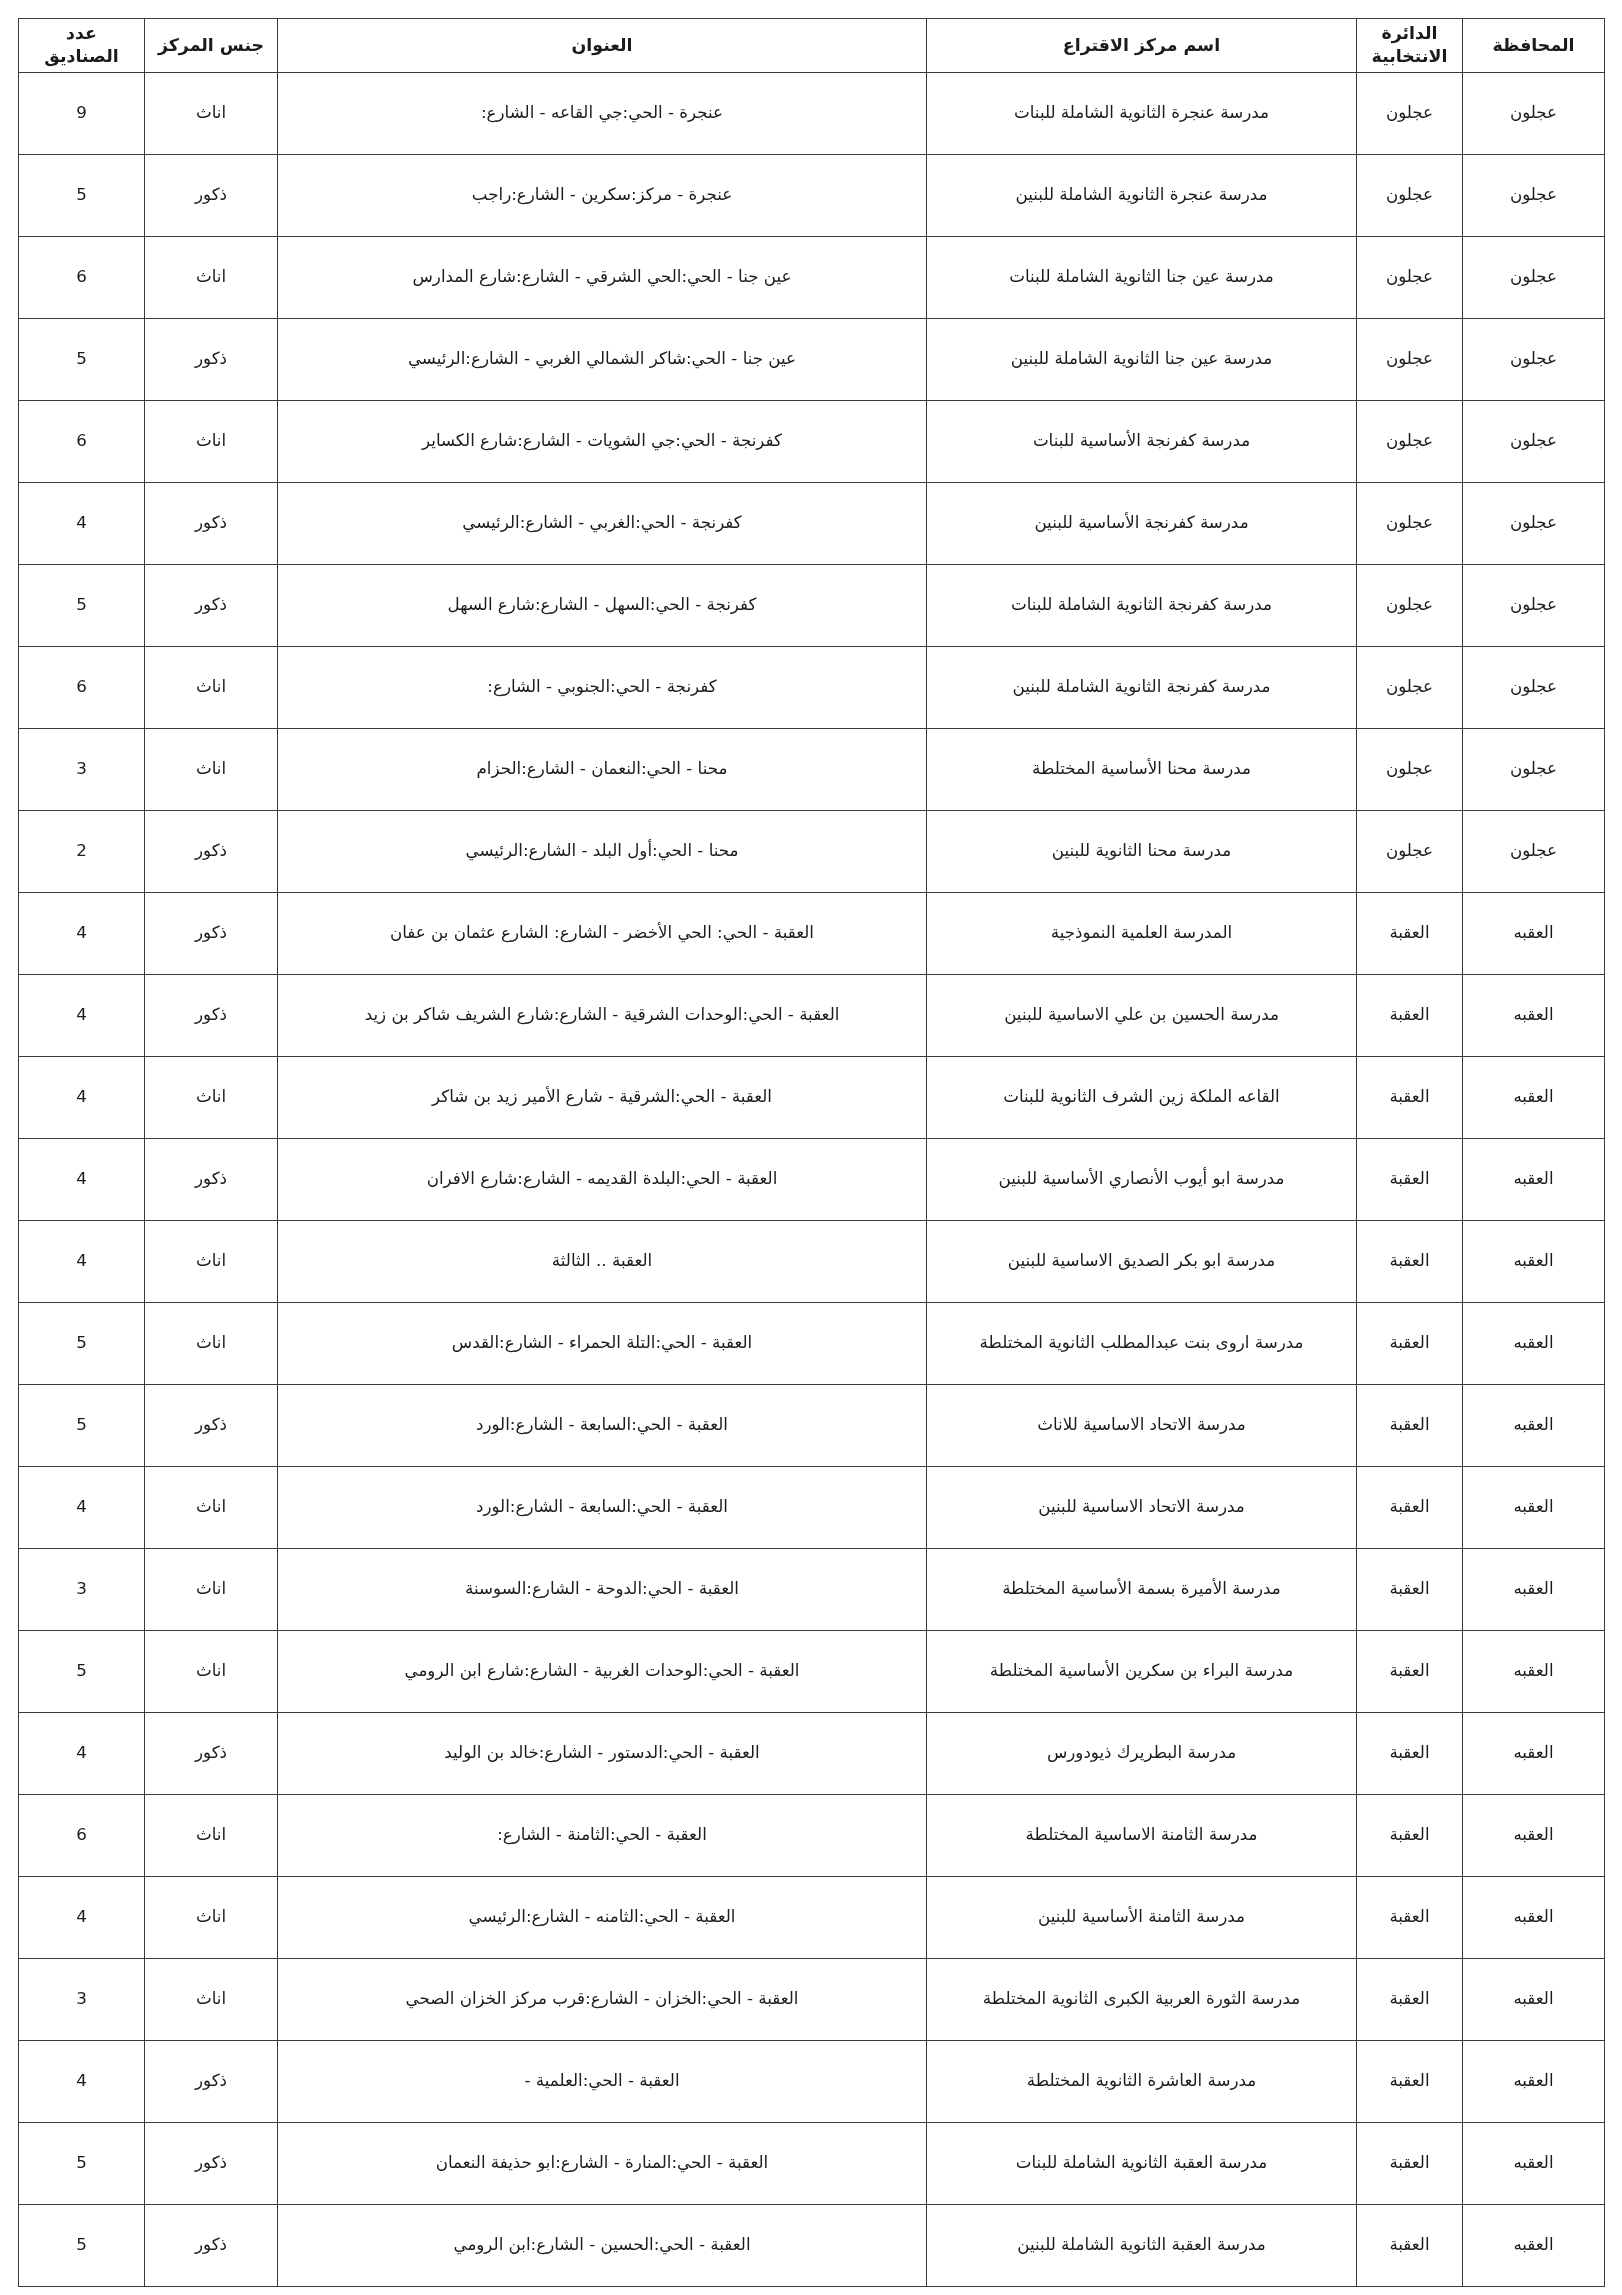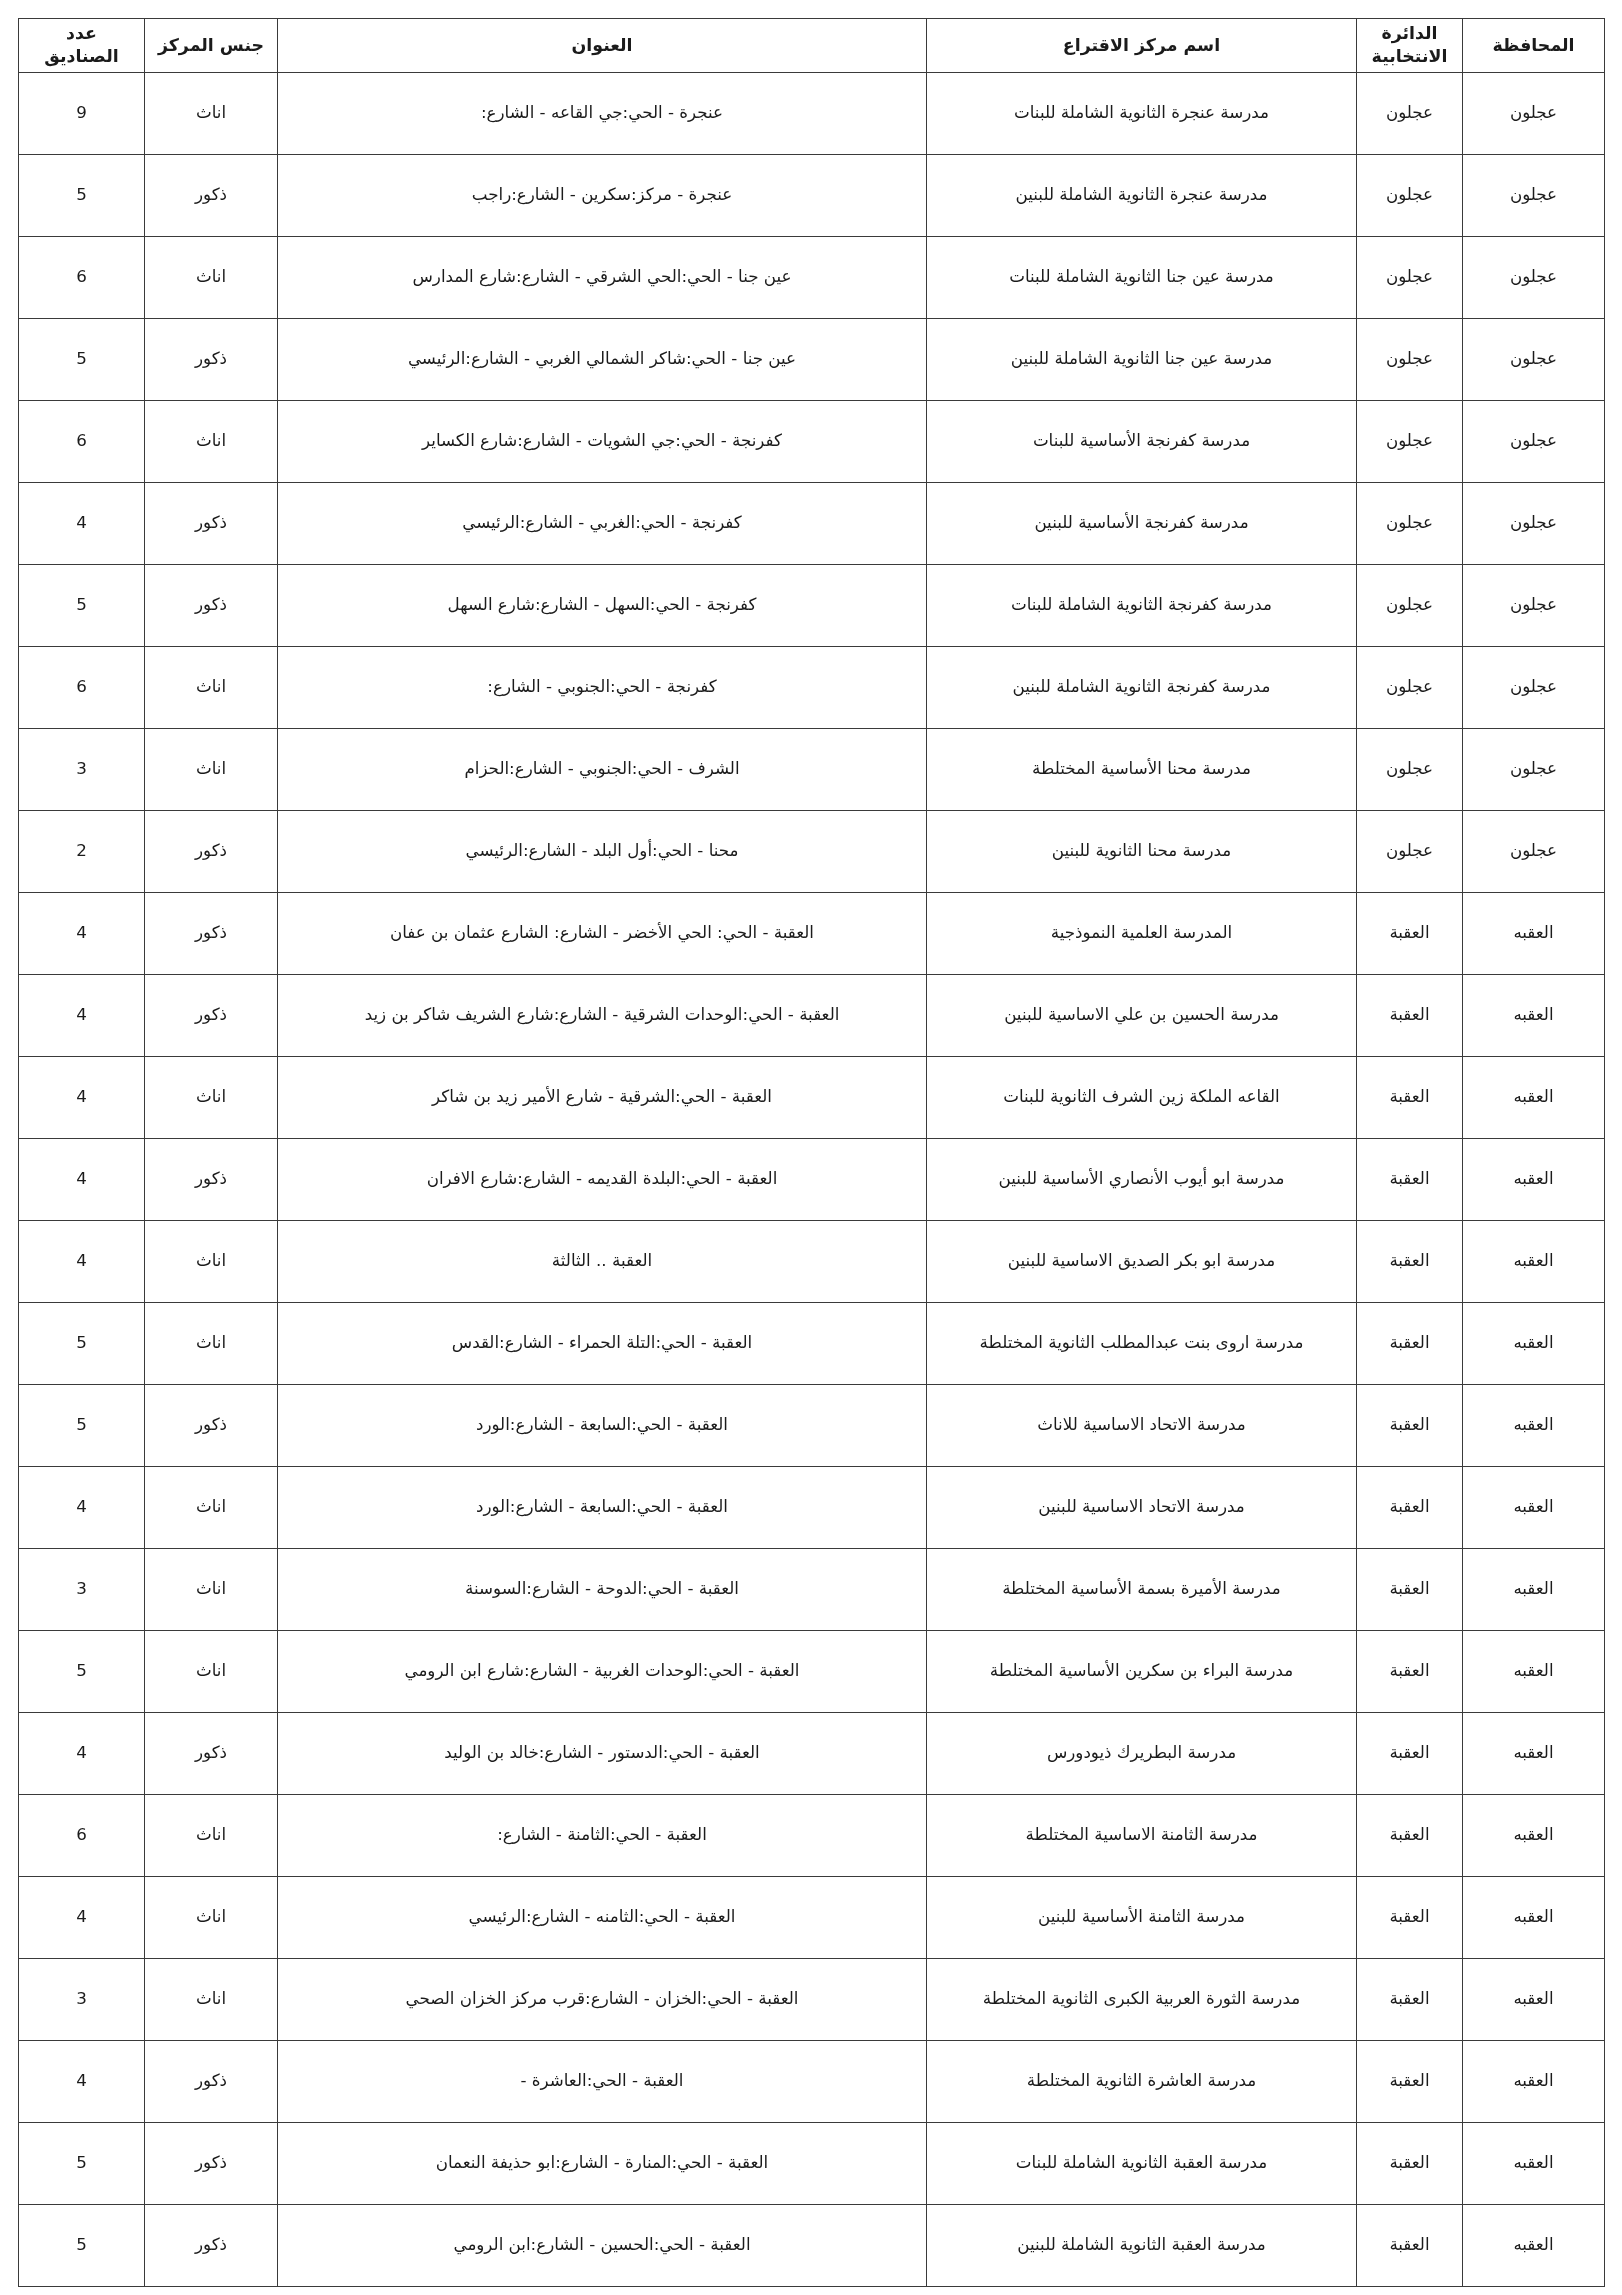--- a/index.html
+++ b/index.html
@@ -142,21 +142,21 @@
           <td>عجلون</td>
           <td>مدرسة كفرنجة الثانوية الشاملة للبنين</td>
           <td>كفرنجة - الحي:الجنوبي - الشارع:</td>
           <td>اناث</td>
           <td class="num">6</td>
         </tr>
         <tr>
           <td>عجلون</td>
           <td>عجلون</td>
           <td>مدرسة محنا الأساسية المختلطة</td>
-          <td>الشرف - الحي:الجنوبي - الشارع:الحزام</td>
+          <td>محنا - الحي:النعمان - الشارع:الحزام</td>
           <td>اناث</td>
           <td class="num">3</td>
         </tr>
         <tr>
           <td>عجلون</td>
           <td>عجلون</td>
           <td>مدرسة محنا الثانوية للبنين</td>
           <td>محنا - الحي:أول البلد - الشارع:الرئيسي</td>
           <td>ذكور</td>
           <td class="num">2</td>
@@ -270,21 +270,21 @@
           <td>العقبة</td>
           <td>مدرسة الثورة العربية الكبرى الثانوية المختلطة</td>
           <td>العقبة - الحي:الخزان - الشارع:قرب مركز الخزان الصحي</td>
           <td>اناث</td>
           <td class="num">3</td>
         </tr>
         <tr>
           <td>العقبه</td>
           <td>العقبة</td>
           <td>مدرسة العاشرة الثانوية المختلطة</td>
-          <td>العقبة - الحي:العاشرة -</td>
+          <td>العقبة - الحي:العلمية -</td>
           <td>ذكور</td>
           <td class="num">4</td>
         </tr>
         <tr>
           <td>العقبه</td>
           <td>العقبة</td>
           <td>مدرسة العقبة الثانوية الشاملة للبنات</td>
           <td>العقبة - الحي:المنارة - الشارع:ابو حذيفة النعمان</td>
           <td>ذكور</td>
           <td class="num">5</td>

